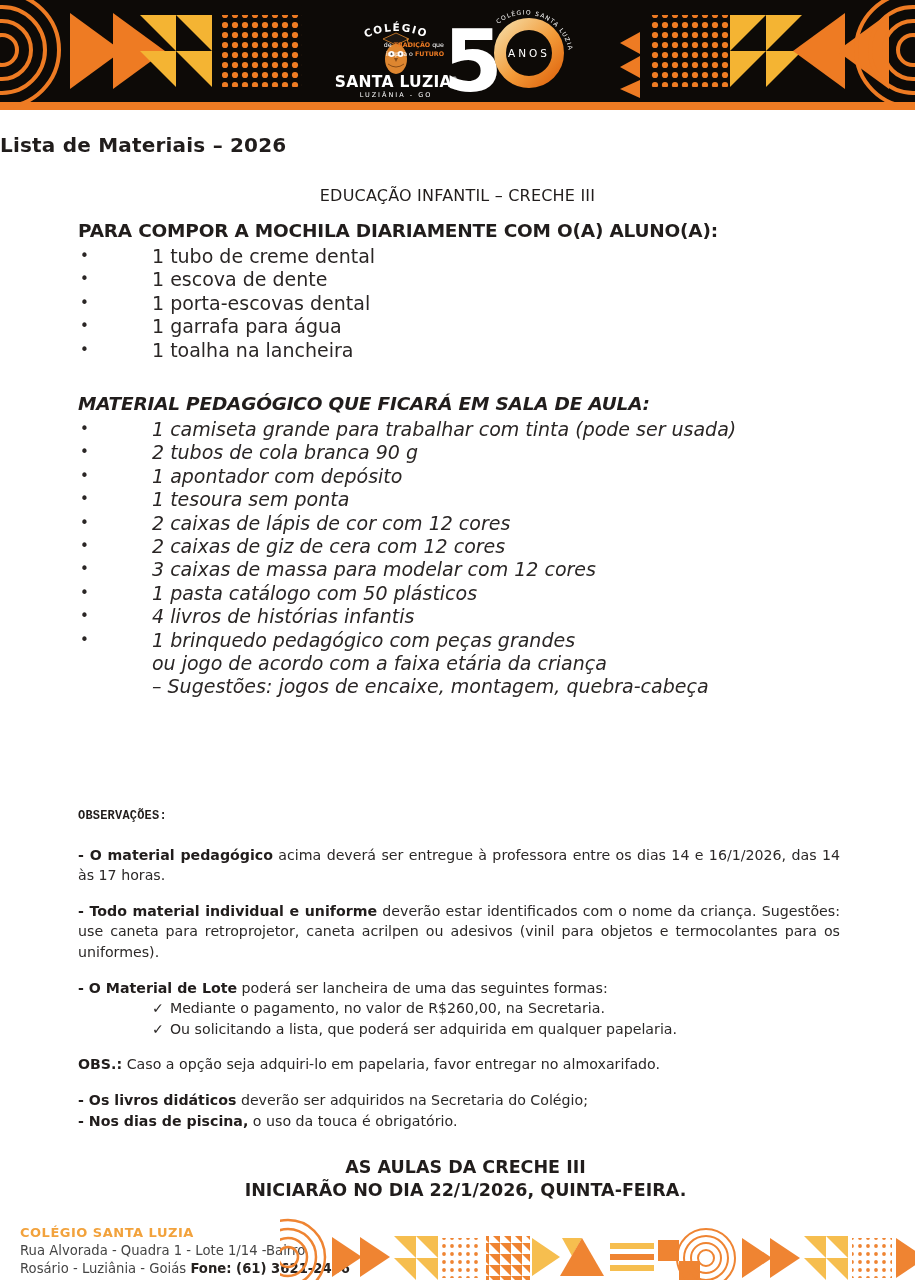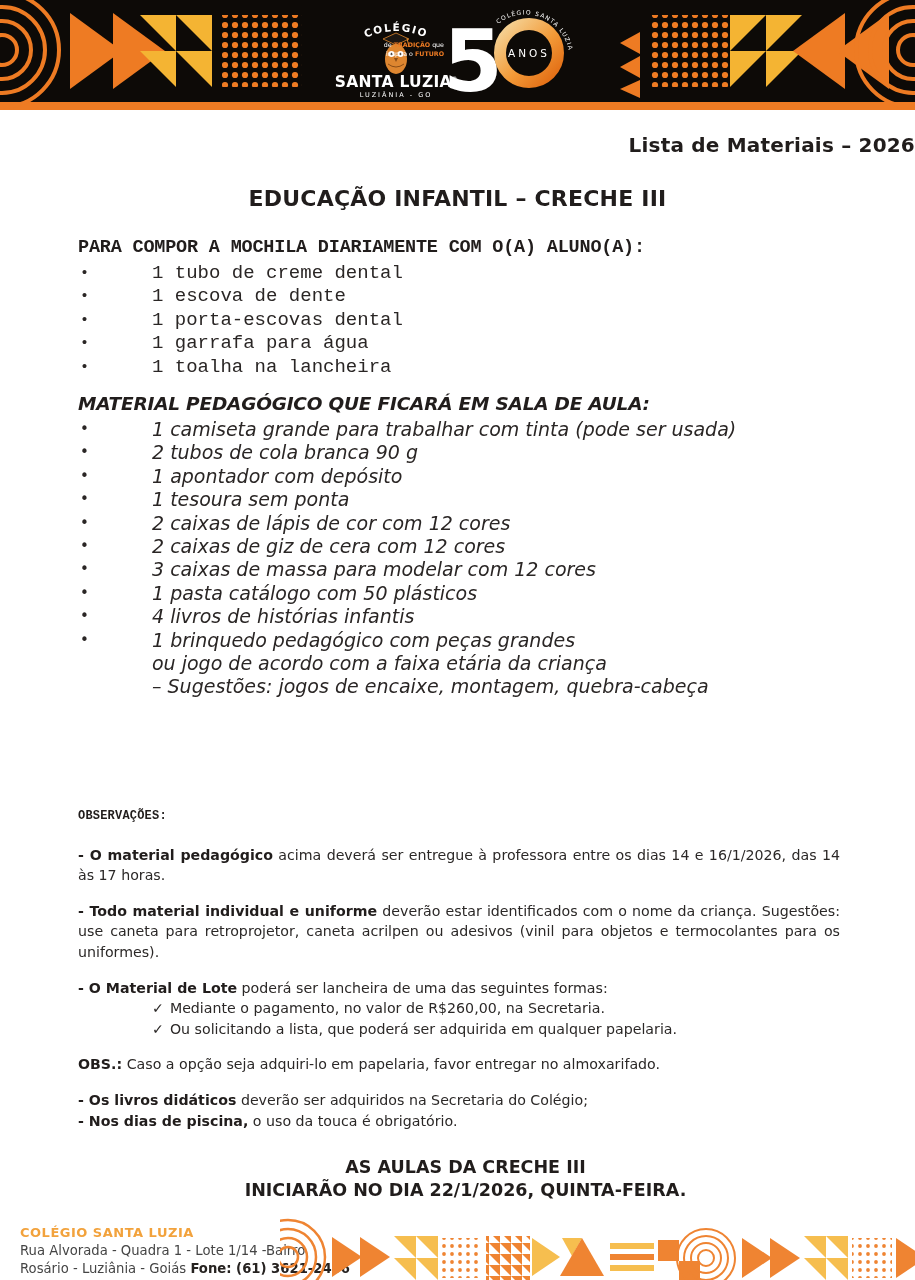--- a/index.html
+++ b/index.html
@@ -6,30 +6,30 @@
   html,body { background:#ffffff; }
   .page {
     position:relative; width:915px; height:1280px; overflow:hidden;
     background:#ffffff; color:#2a2625;
     font-family:"DejaVu Sans","Liberation Sans",sans-serif;
   }
   
   .banner { position:absolute; top:0; left:0; width:915px; height:110px; display:block; }
   
   .doc-title {
-    position:absolute; top:133px; left:0; width:915px; text-align:right;
+    position:absolute; top:133px; left:0; width:915px; text-align:left;
     font-size:20px; font-weight:700; color:#211d1c; letter-spacing:.2px;
   }
   .doc-subtitle {
     position:absolute; top:186px; left:0; width:915px; text-align:center;
-    font-size:22px; font-weight:700; color:#211d1c; letter-spacing:.2px;
+    font-size:16px; font-weight:400; color:#211d1c; letter-spacing:.2px;
   }
   
   .section { position:absolute; left:78px; width:768px; }
-  .sec-1 { top:237px;font-family:Liberation Mono, monospace; }
+  .sec-1 { top:220px; }
   .sec-2 { top:393px;font-style:italic; }
   .section h3 { font-size:18.5px; font-weight:700; color:#211d1c; letter-spacing:-.2px; margin:0 0 4px 0; }
   .section ul { list-style:none; }
   .section li { display:flex; font-size:19px; line-height:23.4px; color:#2a2625; }
   .section li .bullet { width:74px; flex:0 0 74px; font-size:15px; padding-left:2px; }
   .note-line { padding-left:74px; font-size:19px; line-height:23.4px; color:#2a2625; }
   
   .obs { position:absolute; left:78px; top:806px; width:762px; font-size:14.2px; line-height:20.6px; color:#2b2827; }
   .obs h4 { font-size:12px; font-weight:700; letter-spacing:.2px; color:#211d1c; margin:0 0 18px 0;font-family:Liberation Mono, monospace; }
   .obs p { text-align:justify; margin:0 0 15px 0; }

